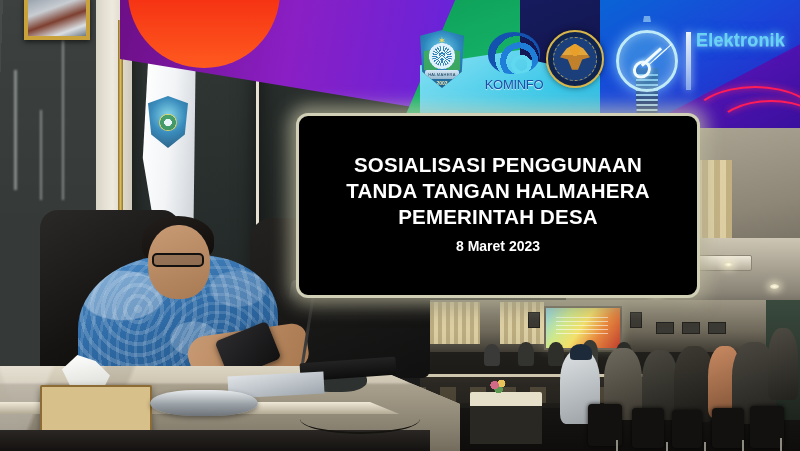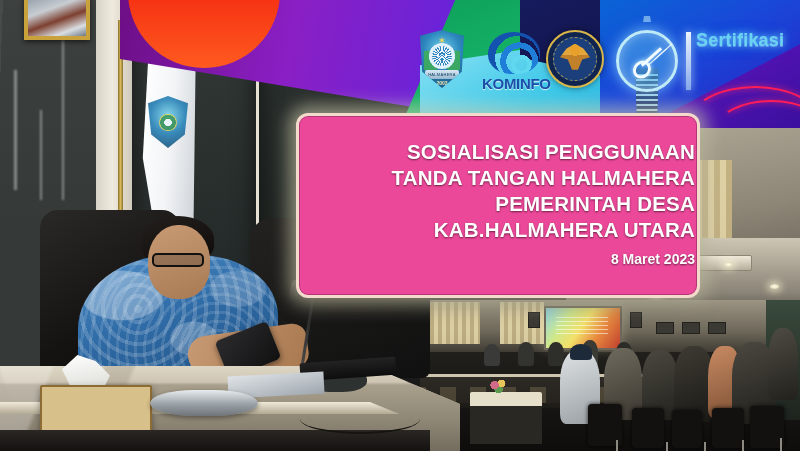--- a/index.html
+++ b/index.html
@@ -381,22 +381,22 @@
     position:absolute; left:6px; top:2px; width:52px; height:42px;
     border-radius:50% 50% 45% 45%;
     background:
       radial-gradient(circle at 64% 78%, transparent 0 6px, #5fd8f0 6px 10px, transparent 10px),
       radial-gradient(circle at 60% 70%, transparent 0 13px, #1f7fd8 13px 19px, transparent 19px),
       radial-gradient(circle at 56% 62%, transparent 0 22px, #1452b0 22px 30px, transparent 30px);
     background-color:transparent;
   }
   .kom-text{
     position:absolute; left:0; bottom:0; width:100%;
-    text-align:center; color:#1b4fa8; font-weight:bold;
-    font-size:15px; letter-spacing:-.3px;
+    text-align:center; color:#1b4fa8; font-weight:normal;
+    font-size:13px; letter-spacing:-.3px;
     text-shadow:0 1px 1px rgba(255,255,255,.8);
   }
 
   .logo-garuda{
     position:absolute; left:546px; top:30px; width:58px; height:58px;
     border-radius:50%;
     background:radial-gradient(circle,#1b3f7a 0 58%, #0f2550 59% 100%);
     border:2px solid #d8b64a;
     box-shadow:0 0 6px rgba(0,0,0,.5);
     overflow:hidden;
@@ -457,29 +457,29 @@
   .bse-text{
     position:absolute; left:86px; top:16px; width:100px;
     color:#6ad2f2; font-weight:bold; font-size:18px; line-height:20px;
     letter-spacing:.2px;
     text-shadow:0 0 7px rgba(120,220,255,.95), 0 0 14px rgba(60,180,255,.7), 0 1px 0 rgba(255,255,255,.35);
   }
 
   
   .title-card{
     position:absolute; left:296px; top:113px; width:404px; height:185px;
-    background:#ec4899;
+    background:#000000;
     border-radius:12px;
     border:3px solid rgba(246,243,214,.85);
     box-shadow:0 0 18px 7px rgba(245,242,205,.55),
                0 0 0 1px rgba(0,0,0,.25) inset,
                0 6px 20px rgba(0,0,0,.5);
     display:flex; flex-direction:column;
-    align-items:flex-end; justify-content:center;
-    padding:6px 2px 10px;
+    align-items:center; justify-content:center;
+    padding:6px 10px 10px;
   }
   .title-line{
     color:#ffffff; font-weight:bold;
     font-size:20.5px; line-height:26px;
     letter-spacing:.2px; text-align:center;
     text-shadow:0 1px 2px rgba(0,0,0,.55);
     white-space:nowrap;
   }
   .title-date{
     margin-top:8px;
@@ -615,26 +615,25 @@
       <div class="garuda-bird"></div>
     </div>
 
     <div class="logo-bse">
       <div class="bse-tower"></div>
       <div class="bse-key-circle">
         <div class="bse-key"></div>
       </div>
       <div class="bse-divider"></div>
       <div class="bse-text">
-        <div>Sertifikasi</div>
+        <div>Elektronik</div>
       </div>
     </div>
   </div>
 
   <div class="title-card">
     <div class="title-line">SOSIALISASI PENGGUNAAN</div>
     <div class="title-line">TANDA TANGAN HALMAHERA</div>
     <div class="title-line">PEMERINTAH DESA</div>
-    <div class="title-line">KAB.HALMAHERA UTARA</div>
     <div class="title-date">8 Maret 2023</div>
   </div>
 
 </div>
 
 </body></html>

